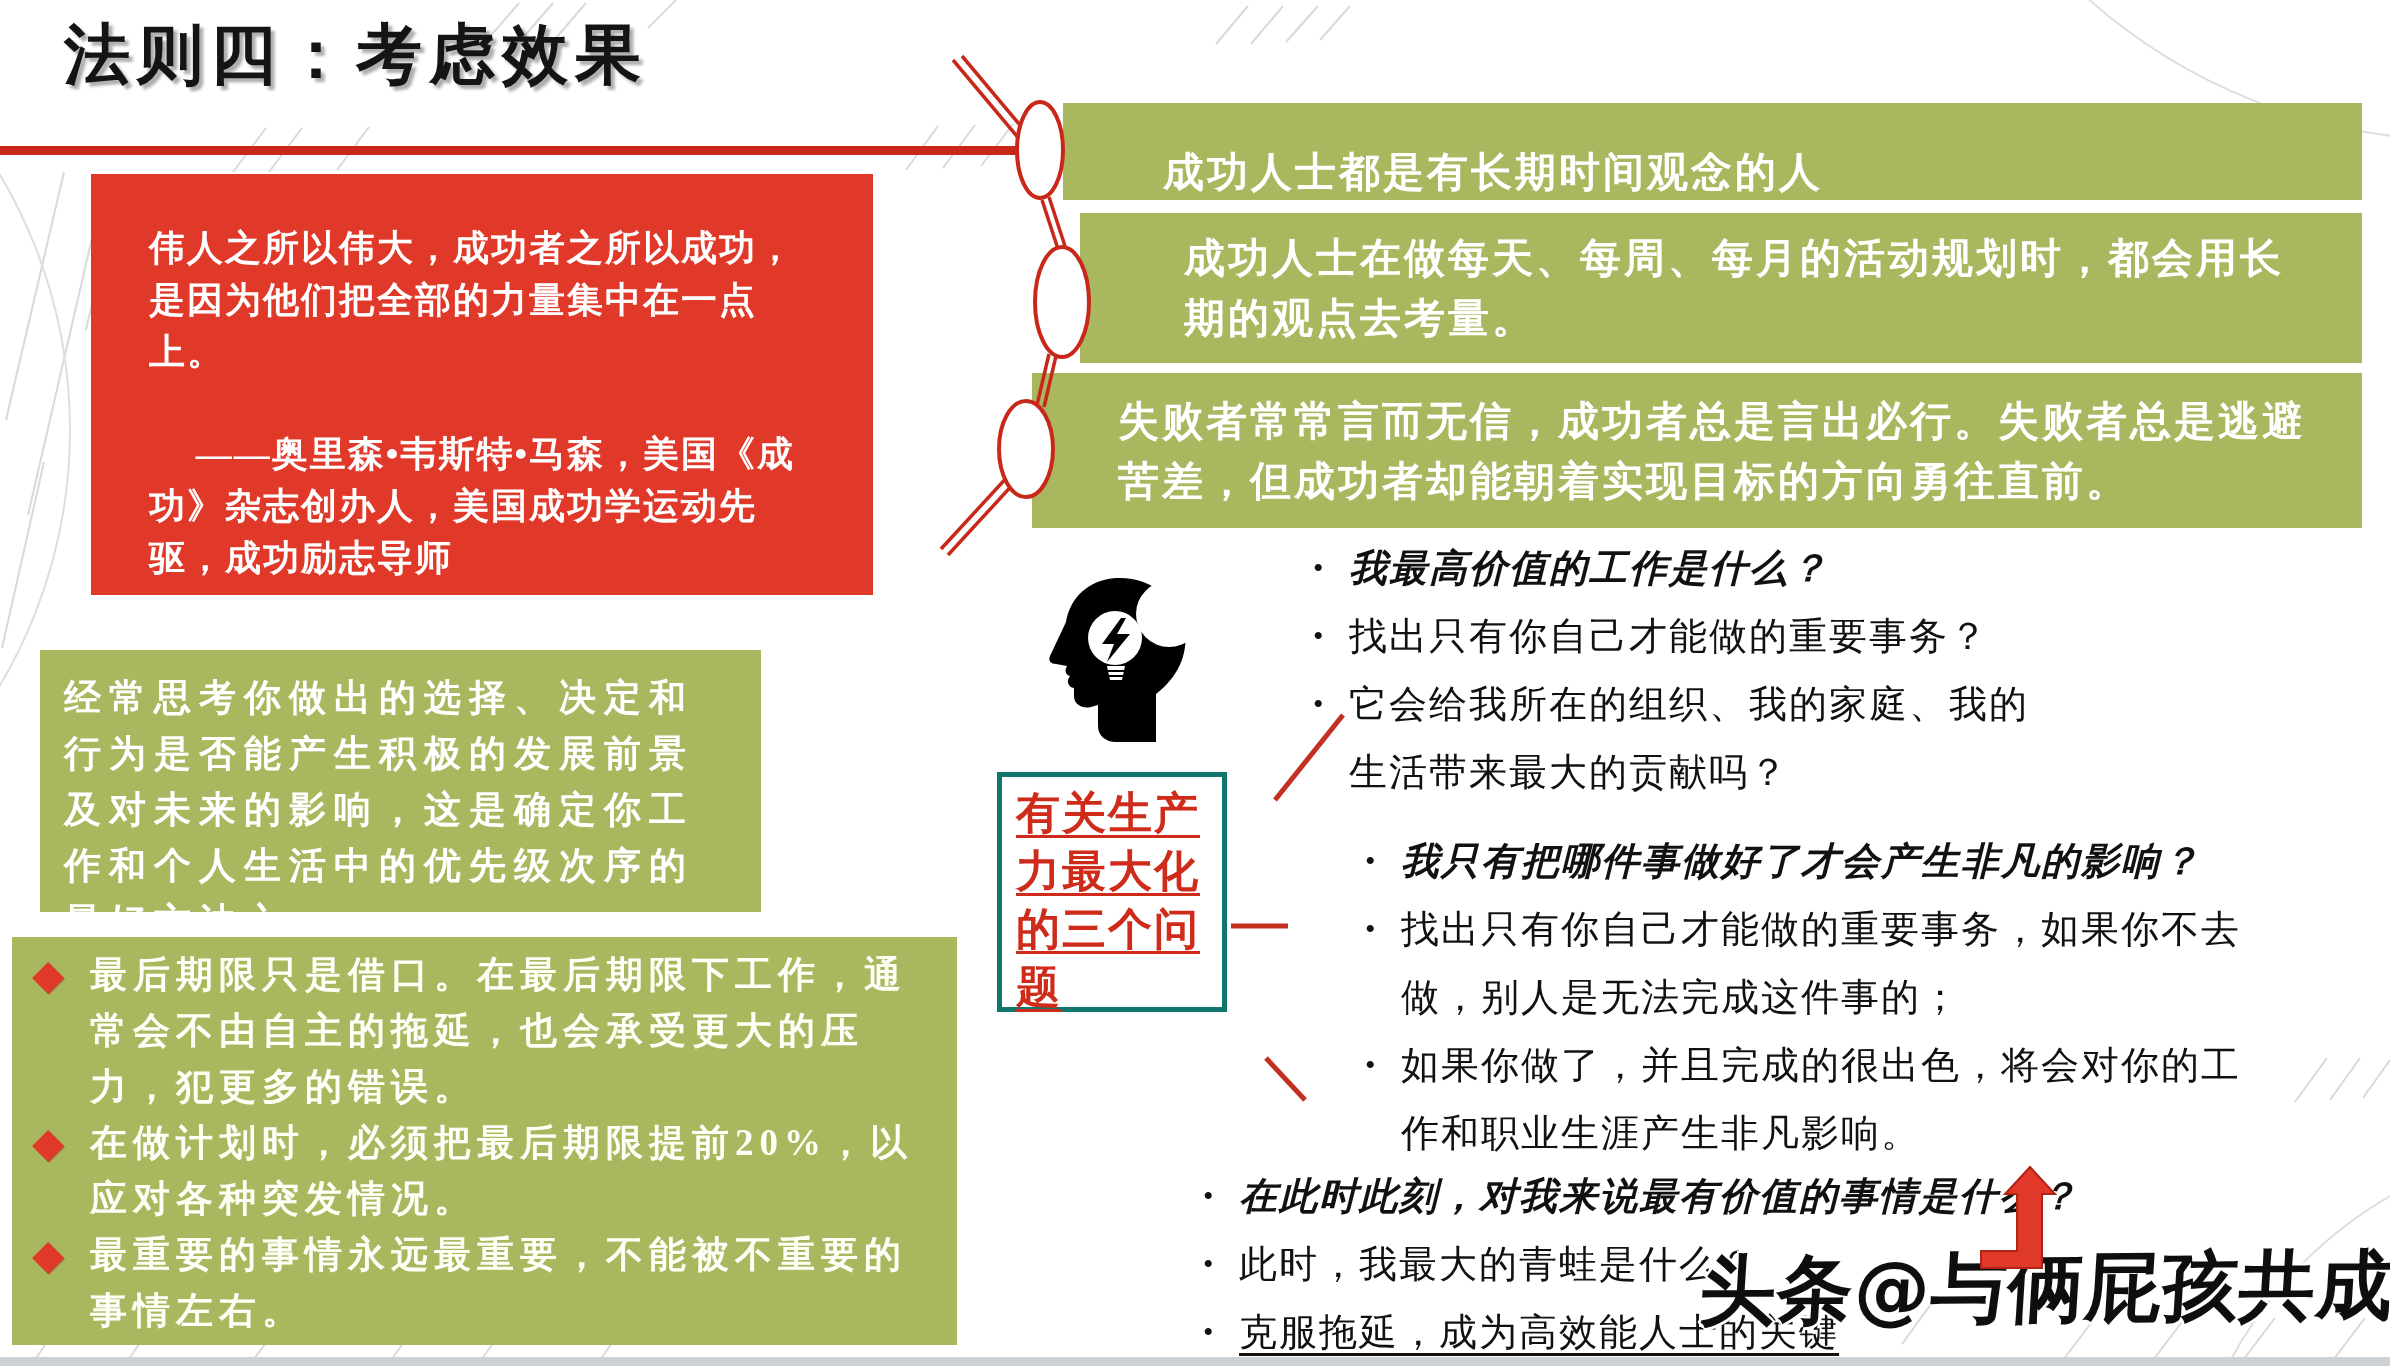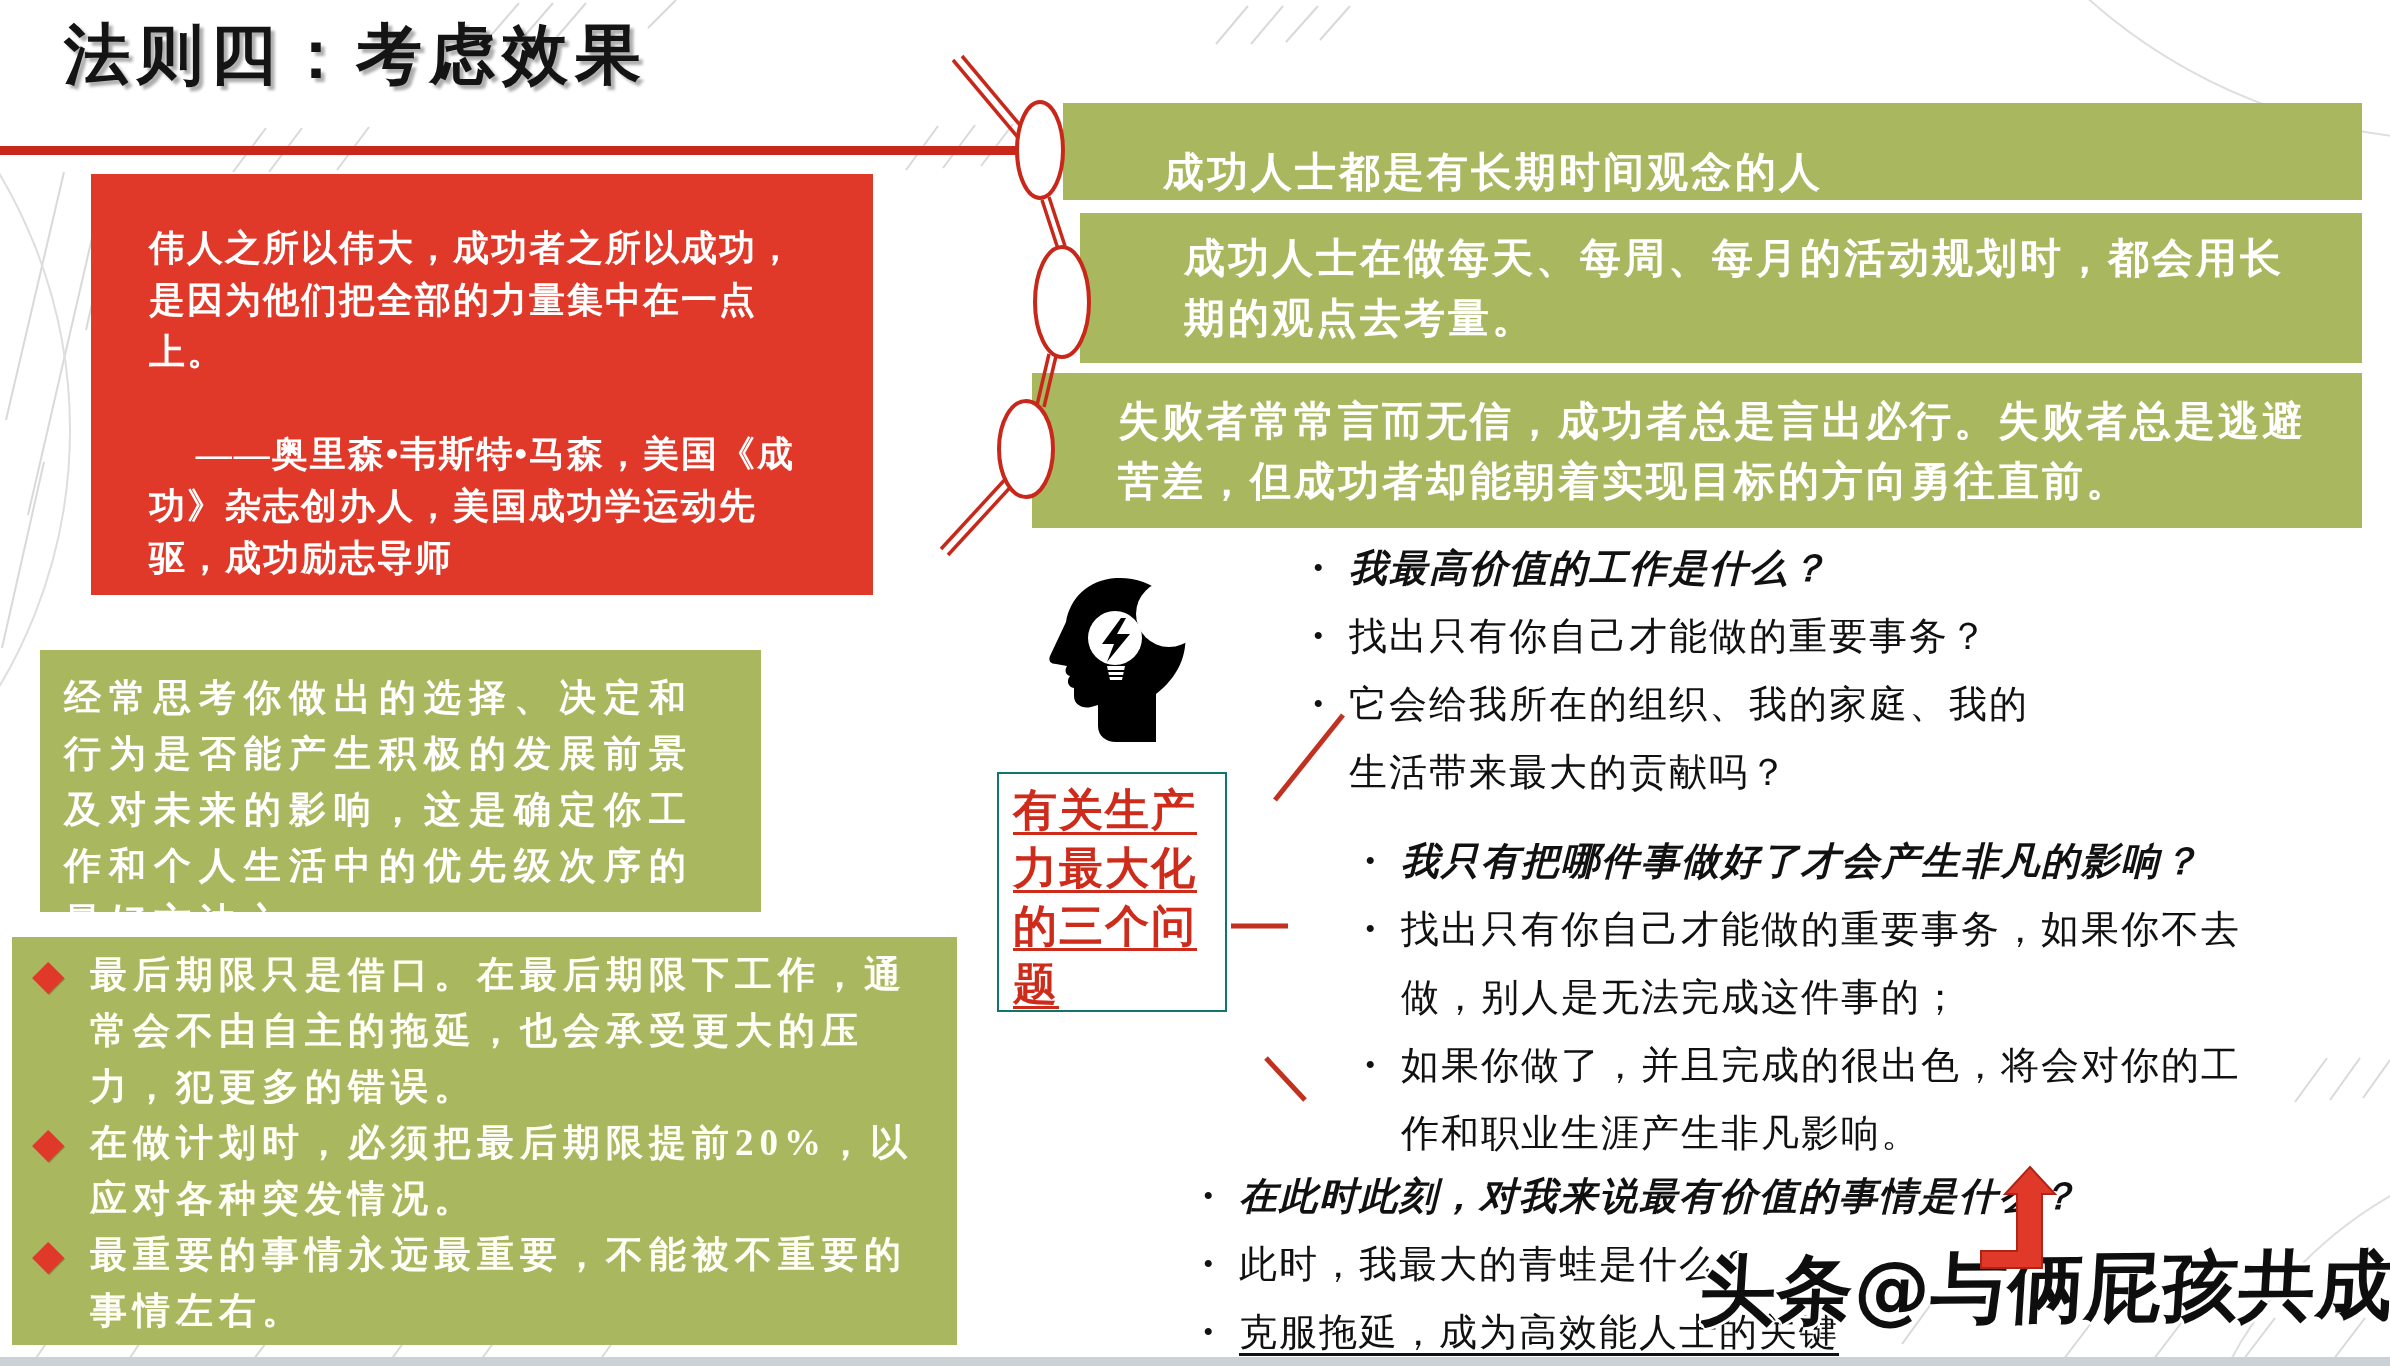--- a/index.html
+++ b/index.html
@@ -42,21 +42,21 @@
   
   .bar{
     background:#A9B75F;color:#ffffff;font-weight:700;box-sizing:border-box;
     letter-spacing:3px;word-break:break-all;display:flex;align-items:center;
   }
   #bar1{left:1063px;top:103px;width:1299px;height:97px;font-size:41px;padding-left:100px;align-items:flex-end;}
   #bar2{left:1080px;top:213px;width:1282px;height:150px;font-size:41px;line-height:60px;padding-left:104px;padding-right:36px;}
   #bar3{left:1032px;top:373px;width:1330px;height:155px;font-size:41px;line-height:60px;padding-left:86px;padding-right:30px;}
   
   #prod-box{
-    left:997px;top:772px;width:230px;height:240px;border:2px solid #0f766e;
+    left:997px;top:772px;width:230px;height:240px;border:5px solid #0f766e;
     box-sizing:border-box;color:#CE2B1B;font-size:44px;font-weight:700;
     line-height:58px;letter-spacing:2px;padding:8px 10px 0 14px;word-break:break-all;
     text-decoration:underline;text-decoration-thickness:3px;text-underline-offset:7px;
     background:#ffffff;
   }
   
   .qlist{font-size:38px;line-height:68px;letter-spacing:2px;color:#111;}
   .qitem{display:flex;align-items:flex-start;}
   .qitem .blt{flex:0 0 36px;font-size:30px;}
   .qitem .txt{flex:1;word-break:break-all;}

